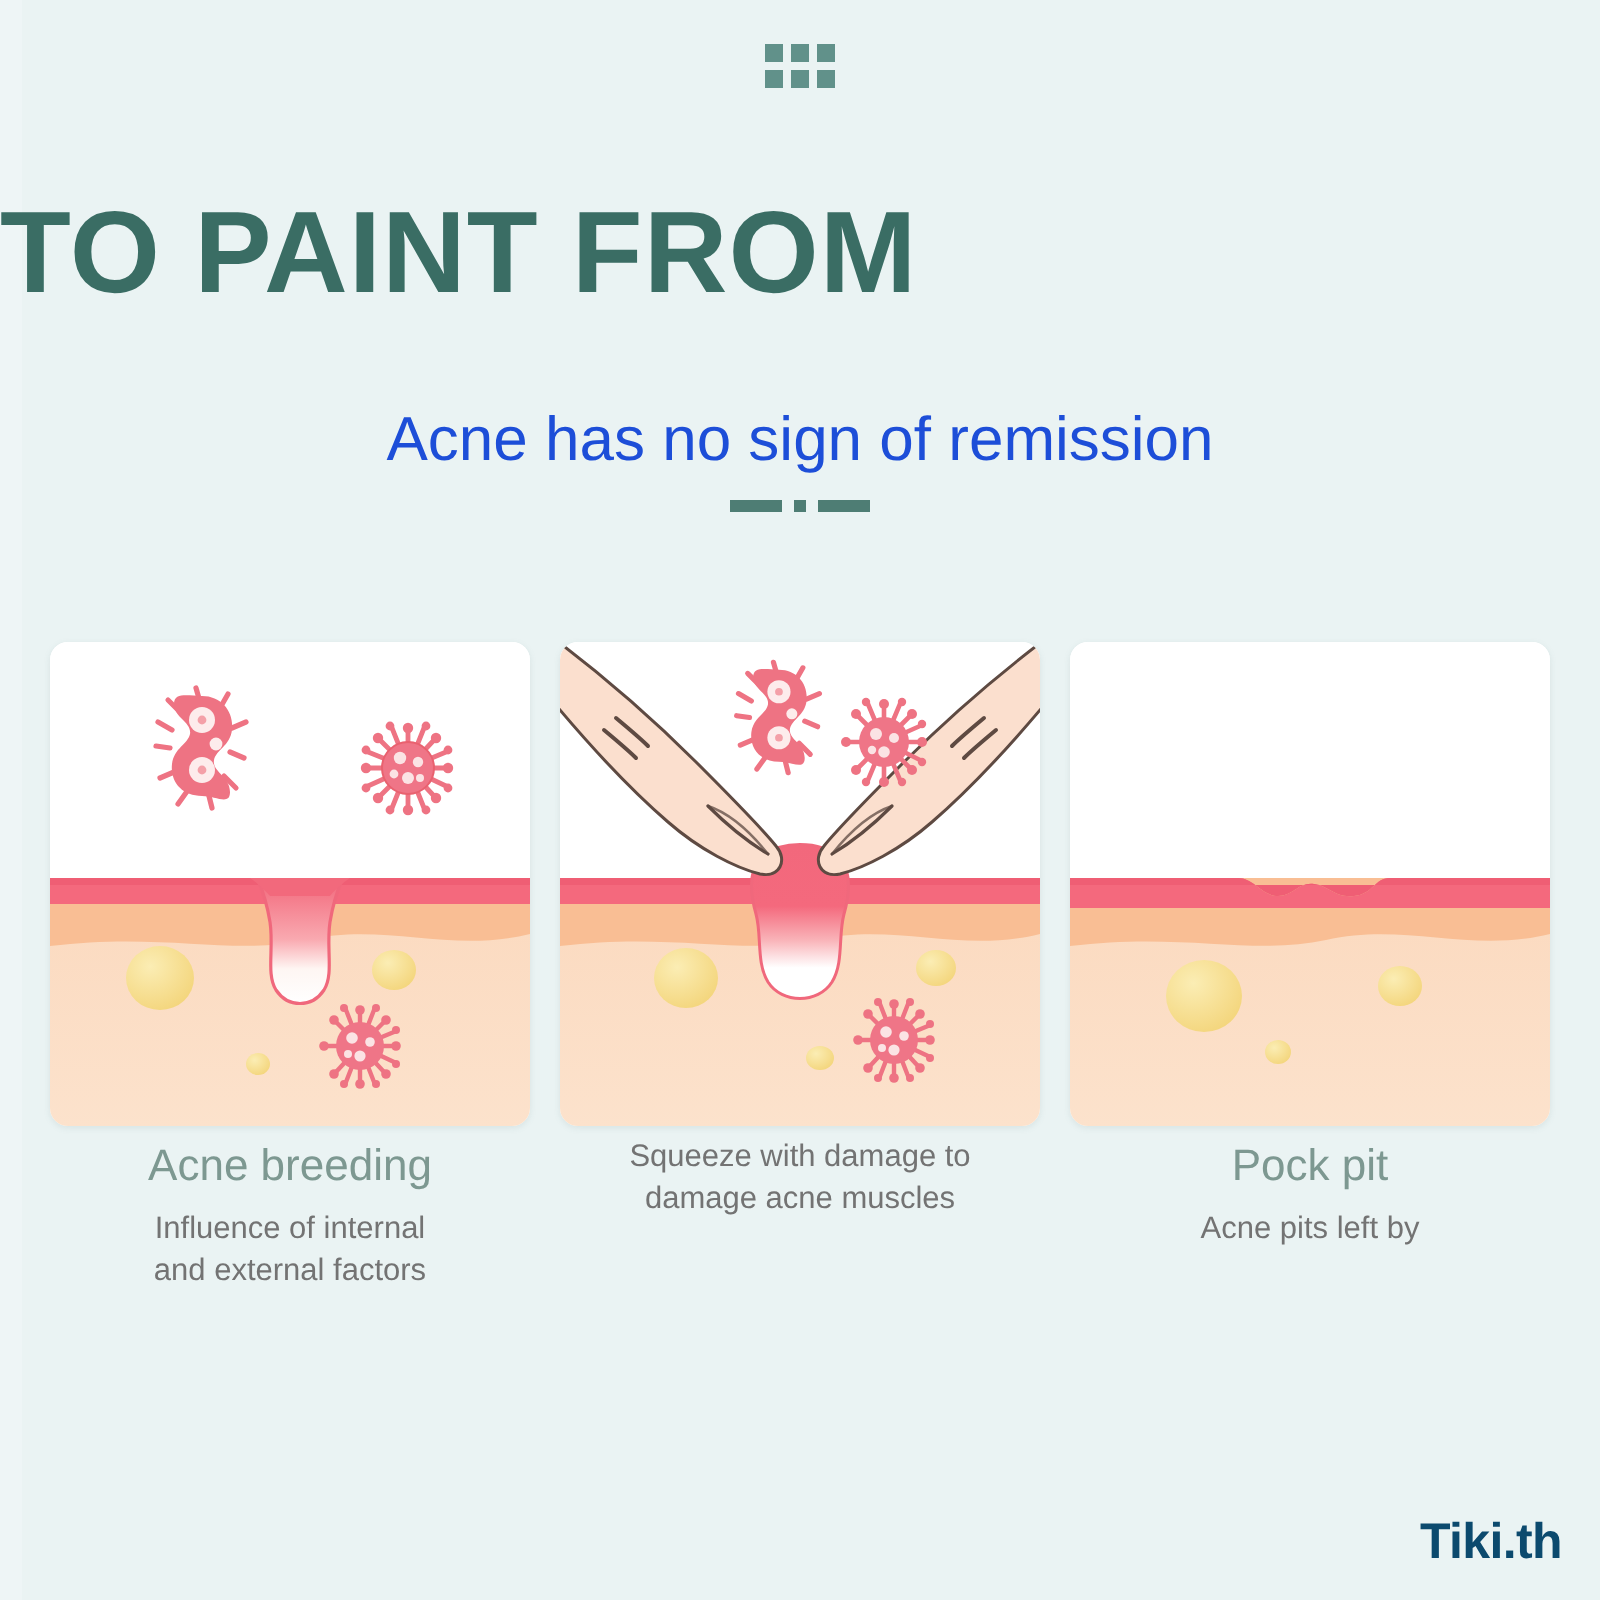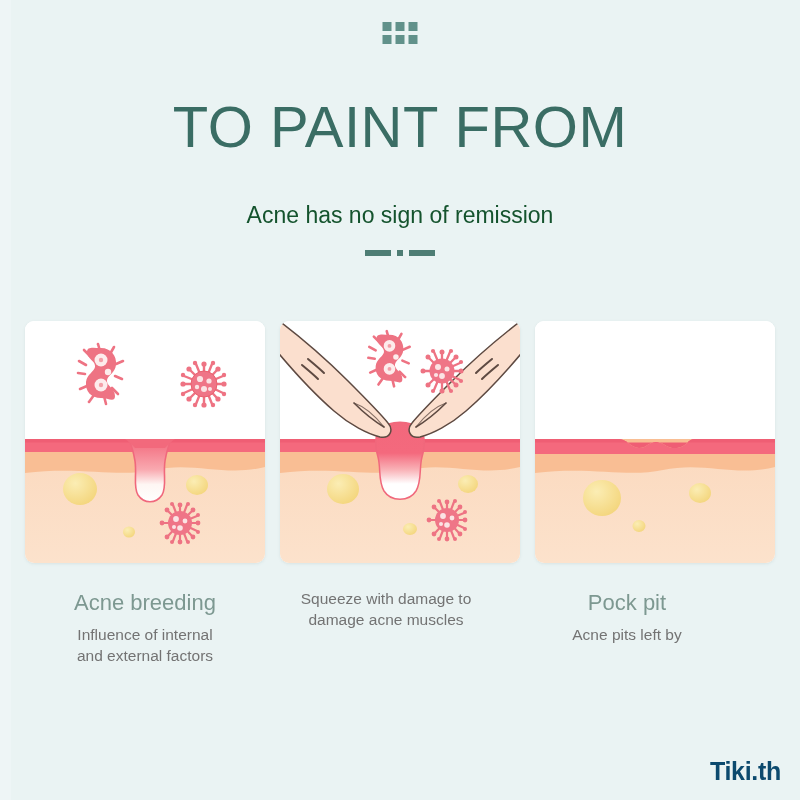--- a/index.html
+++ b/index.html
@@ -41,37 +41,36 @@
   #dots-icon i {
     display: block;
     width: 9px; height: 9px;
     background: #61918a;
   }
 
   #title {
     position: absolute;
     left: 0; right: 0;
     top: 53px;
-    text-align: center;
     color: #3a6d64;
-    font-weight: normal;
+    font-weight: bold;
     font-size: 58px;
     line-height: 70px;
     letter-spacing: 0.5px;
     font-family: "Liberation Sans", sans-serif;
   }
   #title .line { display: block; white-space: nowrap; }
 
   #subtitle {
     position: absolute;
     left: 0; right: 0;
     top: 202px;
     text-align: center;
-    color: #14532d;
-    font-size: 23px;
+    color: #1d4ed8;
+    font-size: 31px;
     font-weight: normal;
   }
 
   #divider {
     position: absolute;
     left: 50%;
     top: 250px;
     transform: translateX(-50%);
     display: flex;
     align-items: center;
@@ -103,24 +102,24 @@
     overflow: hidden;
     position: relative;
     box-shadow: 0 1px 3px rgba(120,150,150,0.16);
   }
   .card svg { display: block; width: 240px; height: 242px; }
 
   
   #captions {
     position: absolute;
     left: 25px;
-    top: 588px;
+    top: 568px;
     width: 750px;
     display: flex;
-    gap: 1px;
+    gap: 15px;
   }
   .caption { width: 240px; text-align: center; }
   .caption .heading {
     color: #7d9891;
     font-size: 22px;
     line-height: 30px;
     margin-bottom: 6px;
   }
   .caption .desc {
     color: #737373;

